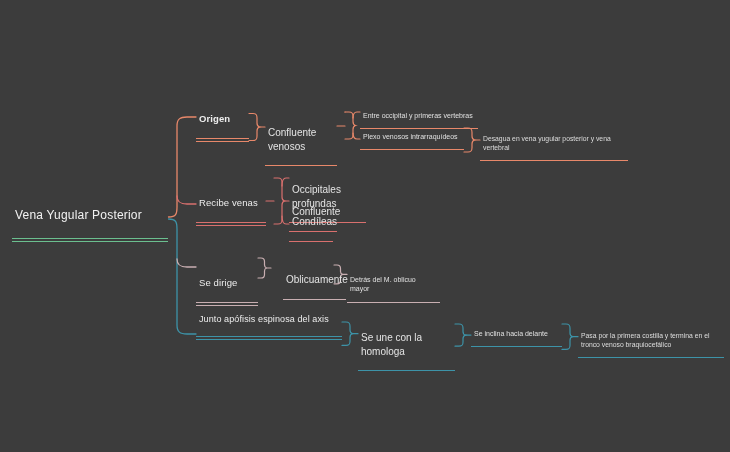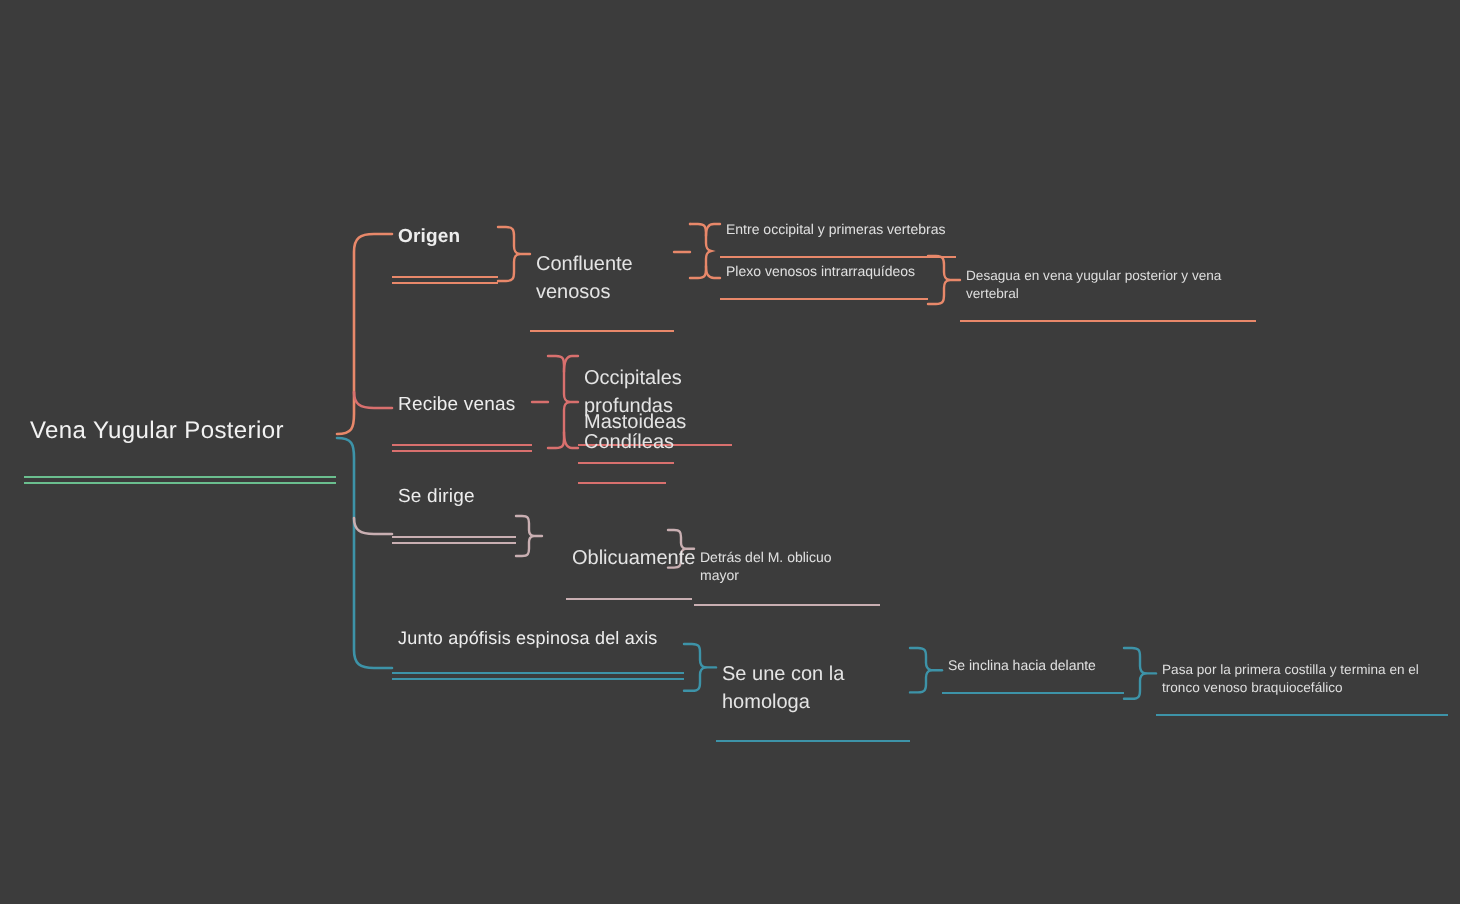--- a/index.html
+++ b/index.html
@@ -186,30 +186,30 @@
     <span class="txt">Occipitales profundas</span>
     <span class="rule" style="border-top-color:#d9706e;"></span>
   </div>
 
   <div class="node l-double t-l1" style="left:196px; top:186px; width:70px;">
     <span class="txt">Recibe venas</span>
     <span class="rule" style="border-top-color:#d9706e; border-bottom-color:#d9706e;"></span>
   </div>
 
   <div class="node l-single t-l2" style="left:289px; top:194px; width:48px;">
-    <span class="txt">Mastoideas</span>
+    <span class="txt">Confluente</span>
     <span class="rule" style="border-top-color:#d9706e;"></span>
   </div>
 
   <div class="node l-single t-l2" style="left:289px; top:204px; width:44px;">
     <span class="txt">Condíleas</span>
     <span class="rule" style="border-top-color:#d9706e;"></span>
   </div>
 
-  <div class="node l-double t-l1" style="left:196px; top:232px; width:62px;">
+  <div class="node l-double t-l1" style="left:196px; top:266px; width:62px;">
     <span class="txt">Se dirige</span>
     <span class="rule" style="border-top-color:#c9afb2; border-bottom-color:#c9afb2;"></span>
   </div>
 
   <div class="node l-single t-l2" style="left:283px; top:262px; width:63px;">
     <span class="txt">Oblicuamente</span>
     <span class="rule" style="border-top-color:#c9afb2;"></span>
   </div>
 
   <div class="node l-single t-l3" style="left:347px; top:268px; width:93px;">

